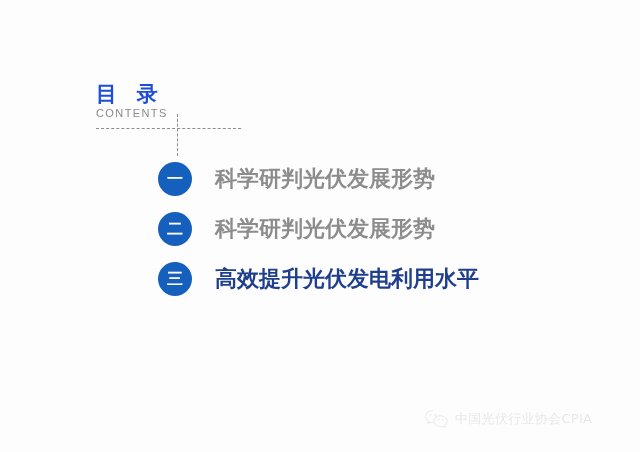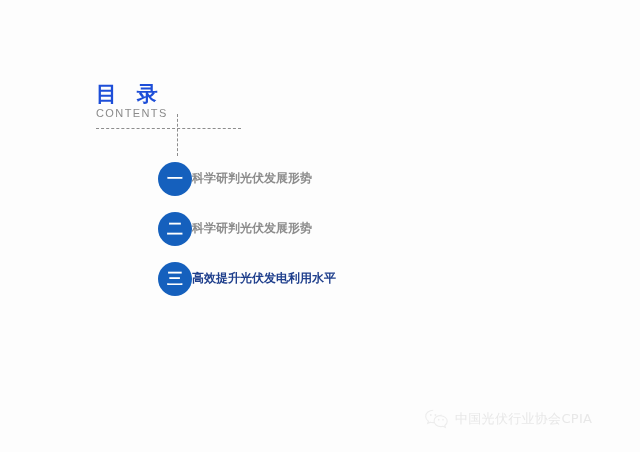--- a/index.html
+++ b/index.html
@@ -92,24 +92,25 @@
     justify-content: center;
     flex: 0 0 auto;
     font-family: "DejaVu Sans", "Liberation Sans", sans-serif;
     font-size: 16px;
     font-weight: bold;
     color: #ffffff;
     line-height: 1;
   }
 
   .item-label {
-    font-size: 12px;
+    margin-left: 23px;
+    font-size: 22px;
     line-height: 20px;
     white-space: nowrap;
-    font-family: Liberation Mono, monospace;
+    font-family: Liberation Sans, sans-serif;
   }
 
   .item-label.muted {
     color: #8c8c8c;
     font-weight: bold;
   }
 
   .item-label.active {
     color: #1f3f8c;
     font-weight: bold;

